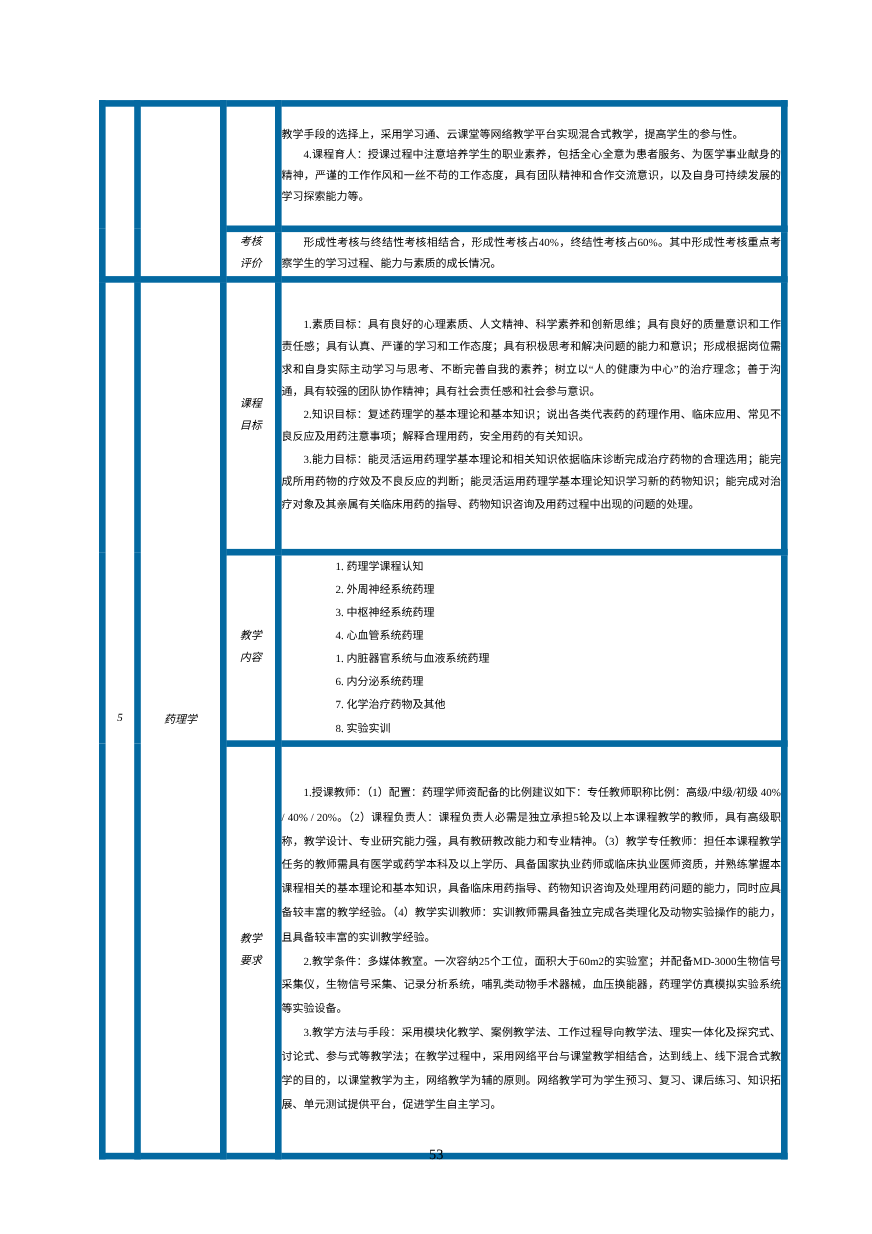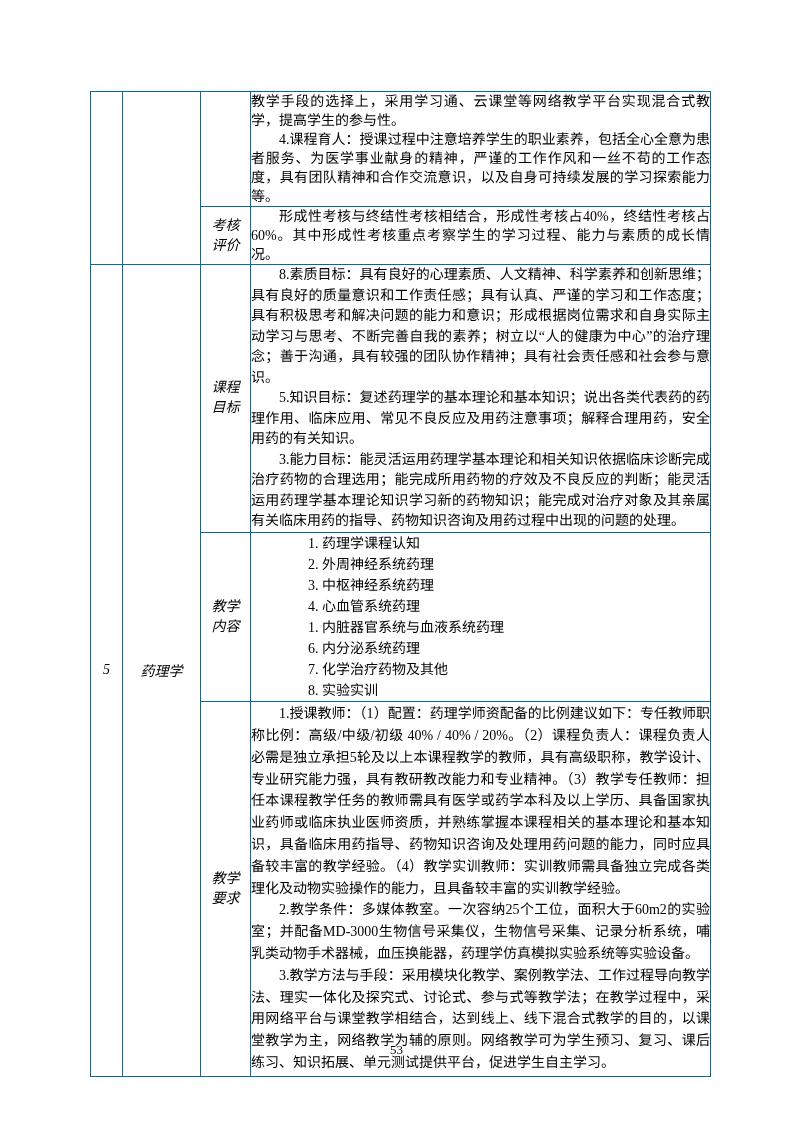--- a/index.html
+++ b/index.html
@@ -15,22 +15,22 @@
 
   table.doc {
     position: absolute;
     left: 90px;
     top: 91px;
     width: 620px;
     border-collapse: collapse;
     table-layout: fixed;
   }
   table.doc td {
-    border: 1px solid #0369a1;
-    font-size: 14px;
+    border: 6px solid #0369a1;
+    font-size: 10px;
     vertical-align: middle;
     padding: 0;
   }
   td.c-num, td.c-name, td.c-label { text-align: center; font-style: italic; }
   td.c-content {
     vertical-align: top;
     text-align: justify;
     padding: 2px 6px 3px 6px;
   }
   .vlabel {
@@ -94,22 +94,22 @@
         </td>
       </tr>
 
       <tr class="row-c">
         <td class="c-num" rowspan="3">5</td>
         <td class="c-name" rowspan="3">药理学</td>
         <td class="c-label">
           <div class="vlabel">课程目标</div>
         </td>
         <td class="c-content">
-          <p class="para">8.素质目标：具有良好的心理素质、人文精神、科学素养和创新思维；具有良好的质量意识和工作责任感；具有认真、严谨的学习和工作态度；具有积极思考和解决问题的能力和意识；形成根据岗位需求和自身实际主动学习与思考、不断完善自我的素养；树立以“人的健康为中心”的治疗理念；善于沟通，具有较强的团队协作精神；具有社会责任感和社会参与意识。</p>
-          <p class="para">5.知识目标：复述药理学的基本理论和基本知识；说出各类代表药的药理作用、临床应用、常见不良反应及用药注意事项；解释合理用药，安全用药的有关知识。</p>
+          <p class="para">1.素质目标：具有良好的心理素质、人文精神、科学素养和创新思维；具有良好的质量意识和工作责任感；具有认真、严谨的学习和工作态度；具有积极思考和解决问题的能力和意识；形成根据岗位需求和自身实际主动学习与思考、不断完善自我的素养；树立以“人的健康为中心”的治疗理念；善于沟通，具有较强的团队协作精神；具有社会责任感和社会参与意识。</p>
+          <p class="para">2.知识目标：复述药理学的基本理论和基本知识；说出各类代表药的药理作用、临床应用、常见不良反应及用药注意事项；解释合理用药，安全用药的有关知识。</p>
           <p class="para">3.能力目标：能灵活运用药理学基本理论和相关知识依据临床诊断完成治疗药物的合理选用；能完成所用药物的疗效及不良反应的判断；能灵活运用药理学基本理论知识学习新的药物知识；能完成对治疗对象及其亲属有关临床用药的指导、药物知识咨询及用药过程中出现的问题的处理。</p>
         </td>
       </tr>
 
       <tr class="row-d">
         <td class="c-label">
           <div class="vlabel">教学内容</div>
         </td>
         <td class="c-content">
           <div class="item">1. 药理学课程认知</div>

